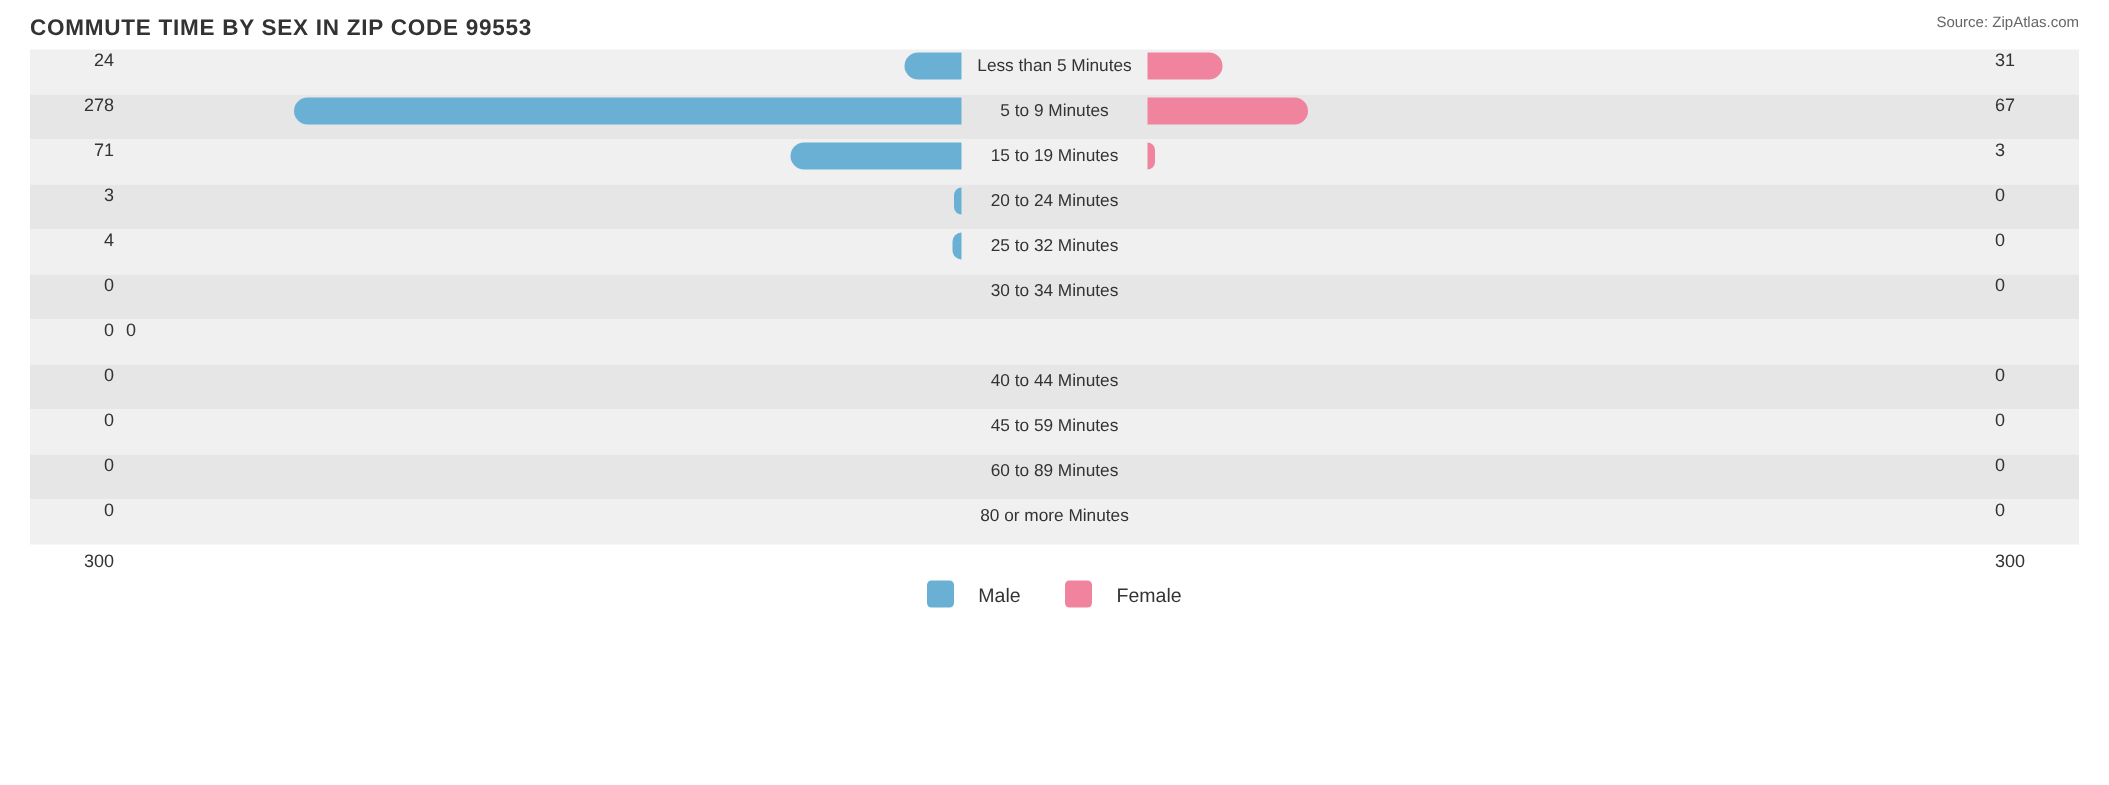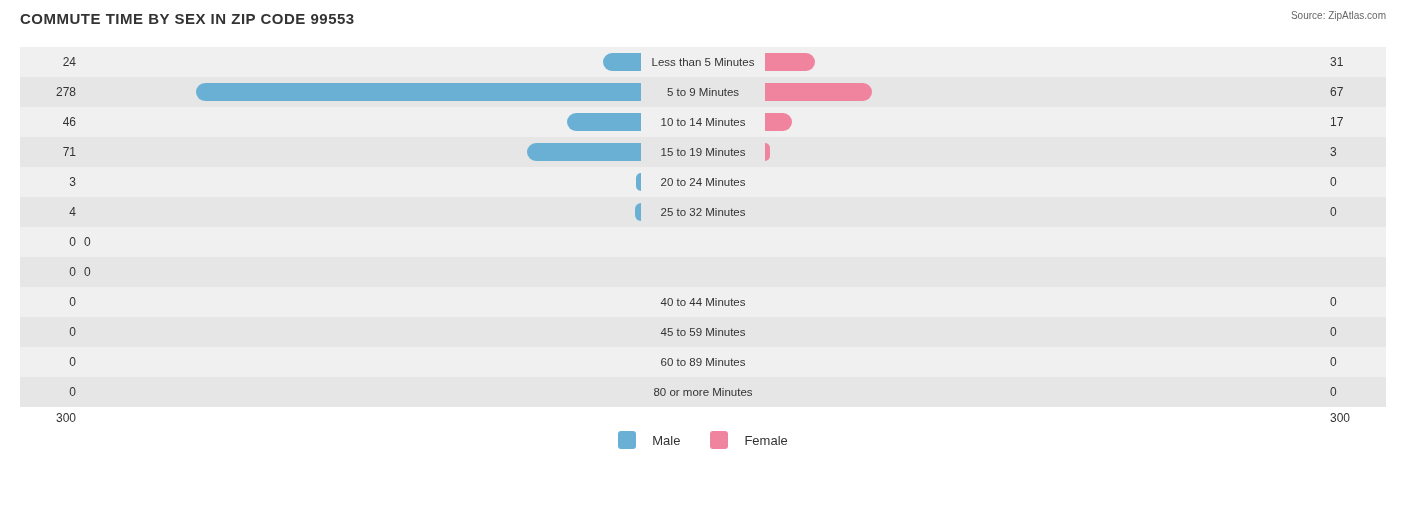--- a/index.html
+++ b/index.html
@@ -15,21 +15,21 @@
       height: 523px;
       padding: 10px 20px 40px 20px;
       position: relative;
     }
     .chart-title {
       font-size: 15px;
       font-weight: bold;
       color: #333;
       text-transform: uppercase;
       letter-spacing: 0.5px;
-      margin-bottom: 20px;
+      margin-bottom: 6px;
     }
     .source-label {
       position: absolute;
       top: 10px;
       right: 20px;
       font-size: 10px;
       color: #666;
     }
     .left-val {
       width: 60px;
@@ -78,21 +78,20 @@
       gap: 16px;
     }
     .legend-box {
       width: 18px;
       height: 18px;
       border-radius: 3px;
     }
     
     .data-row {
       display: flex;
-      align-items: center;
       height: 30px;
       width: 100%;
     }
     .data-row:nth-child(odd) { background: #f0f0f0; }
     .data-row:nth-child(even) { background: #e6e6e6; }
 
     .inner-bars {
       flex: 1;
       position: relative;
       height: 22px;
@@ -149,29 +148,20 @@
       <div class="data-row">
     <div class="left-val">278</div>
     <div class="inner-bars">
       <div class="bar-male" style="width:445px"></div>
       <div class="label-center">5 to 9 Minutes</div>
       <div class="bar-female" style="width:107px"></div>
     </div>
     <div class="right-val">67</div>
   </div>
       <div class="data-row">
-    <div class="left-val">46</div>
-    <div class="inner-bars">
-      <div class="bar-male" style="width:74px"></div>
-      <div class="label-center">10 to 14 Minutes</div>
-      <div class="bar-female" style="width:27px"></div>
-    </div>
-    <div class="right-val">17</div>
-  </div>
-      <div class="data-row">
     <div class="left-val">71</div>
     <div class="inner-bars">
       <div class="bar-male" style="width:114px"></div>
       <div class="label-center">15 to 19 Minutes</div>
       <div class="bar-female" style="width:5px"></div>
     </div>
     <div class="right-val">3</div>
   </div>
       <div class="data-row">
     <div class="left-val">3</div>
@@ -186,20 +176,25 @@
     <div class="left-val">4</div>
     <div class="inner-bars">
       <div class="bar-male" style="width:6px"></div>
       <div class="label-center">25 to 32 Minutes</div>
       <div class="bar-female" style="width:0px"></div>
     </div>
     <div class="right-val">0</div>
   </div>
       <div class="data-row">
     <div class="left-val">0</div>
+    <div class="inner-bars">
+      <div class="bar-male" style="width:0px"></div>
+      <div class="label-center">30 to 34 Minutes</div>
+      <div class="bar-female" style="width:0px"></div>
+    </div>
     <div class="right-val">0</div>
   </div>
       <div class="data-row">
     <div class="left-val">0</div>
     <div class="right-val">0</div>
   </div>
       <div class="data-row">
     <div class="left-val">0</div>
     <div class="inner-bars">
       <div class="bar-male" style="width:0px"></div>

